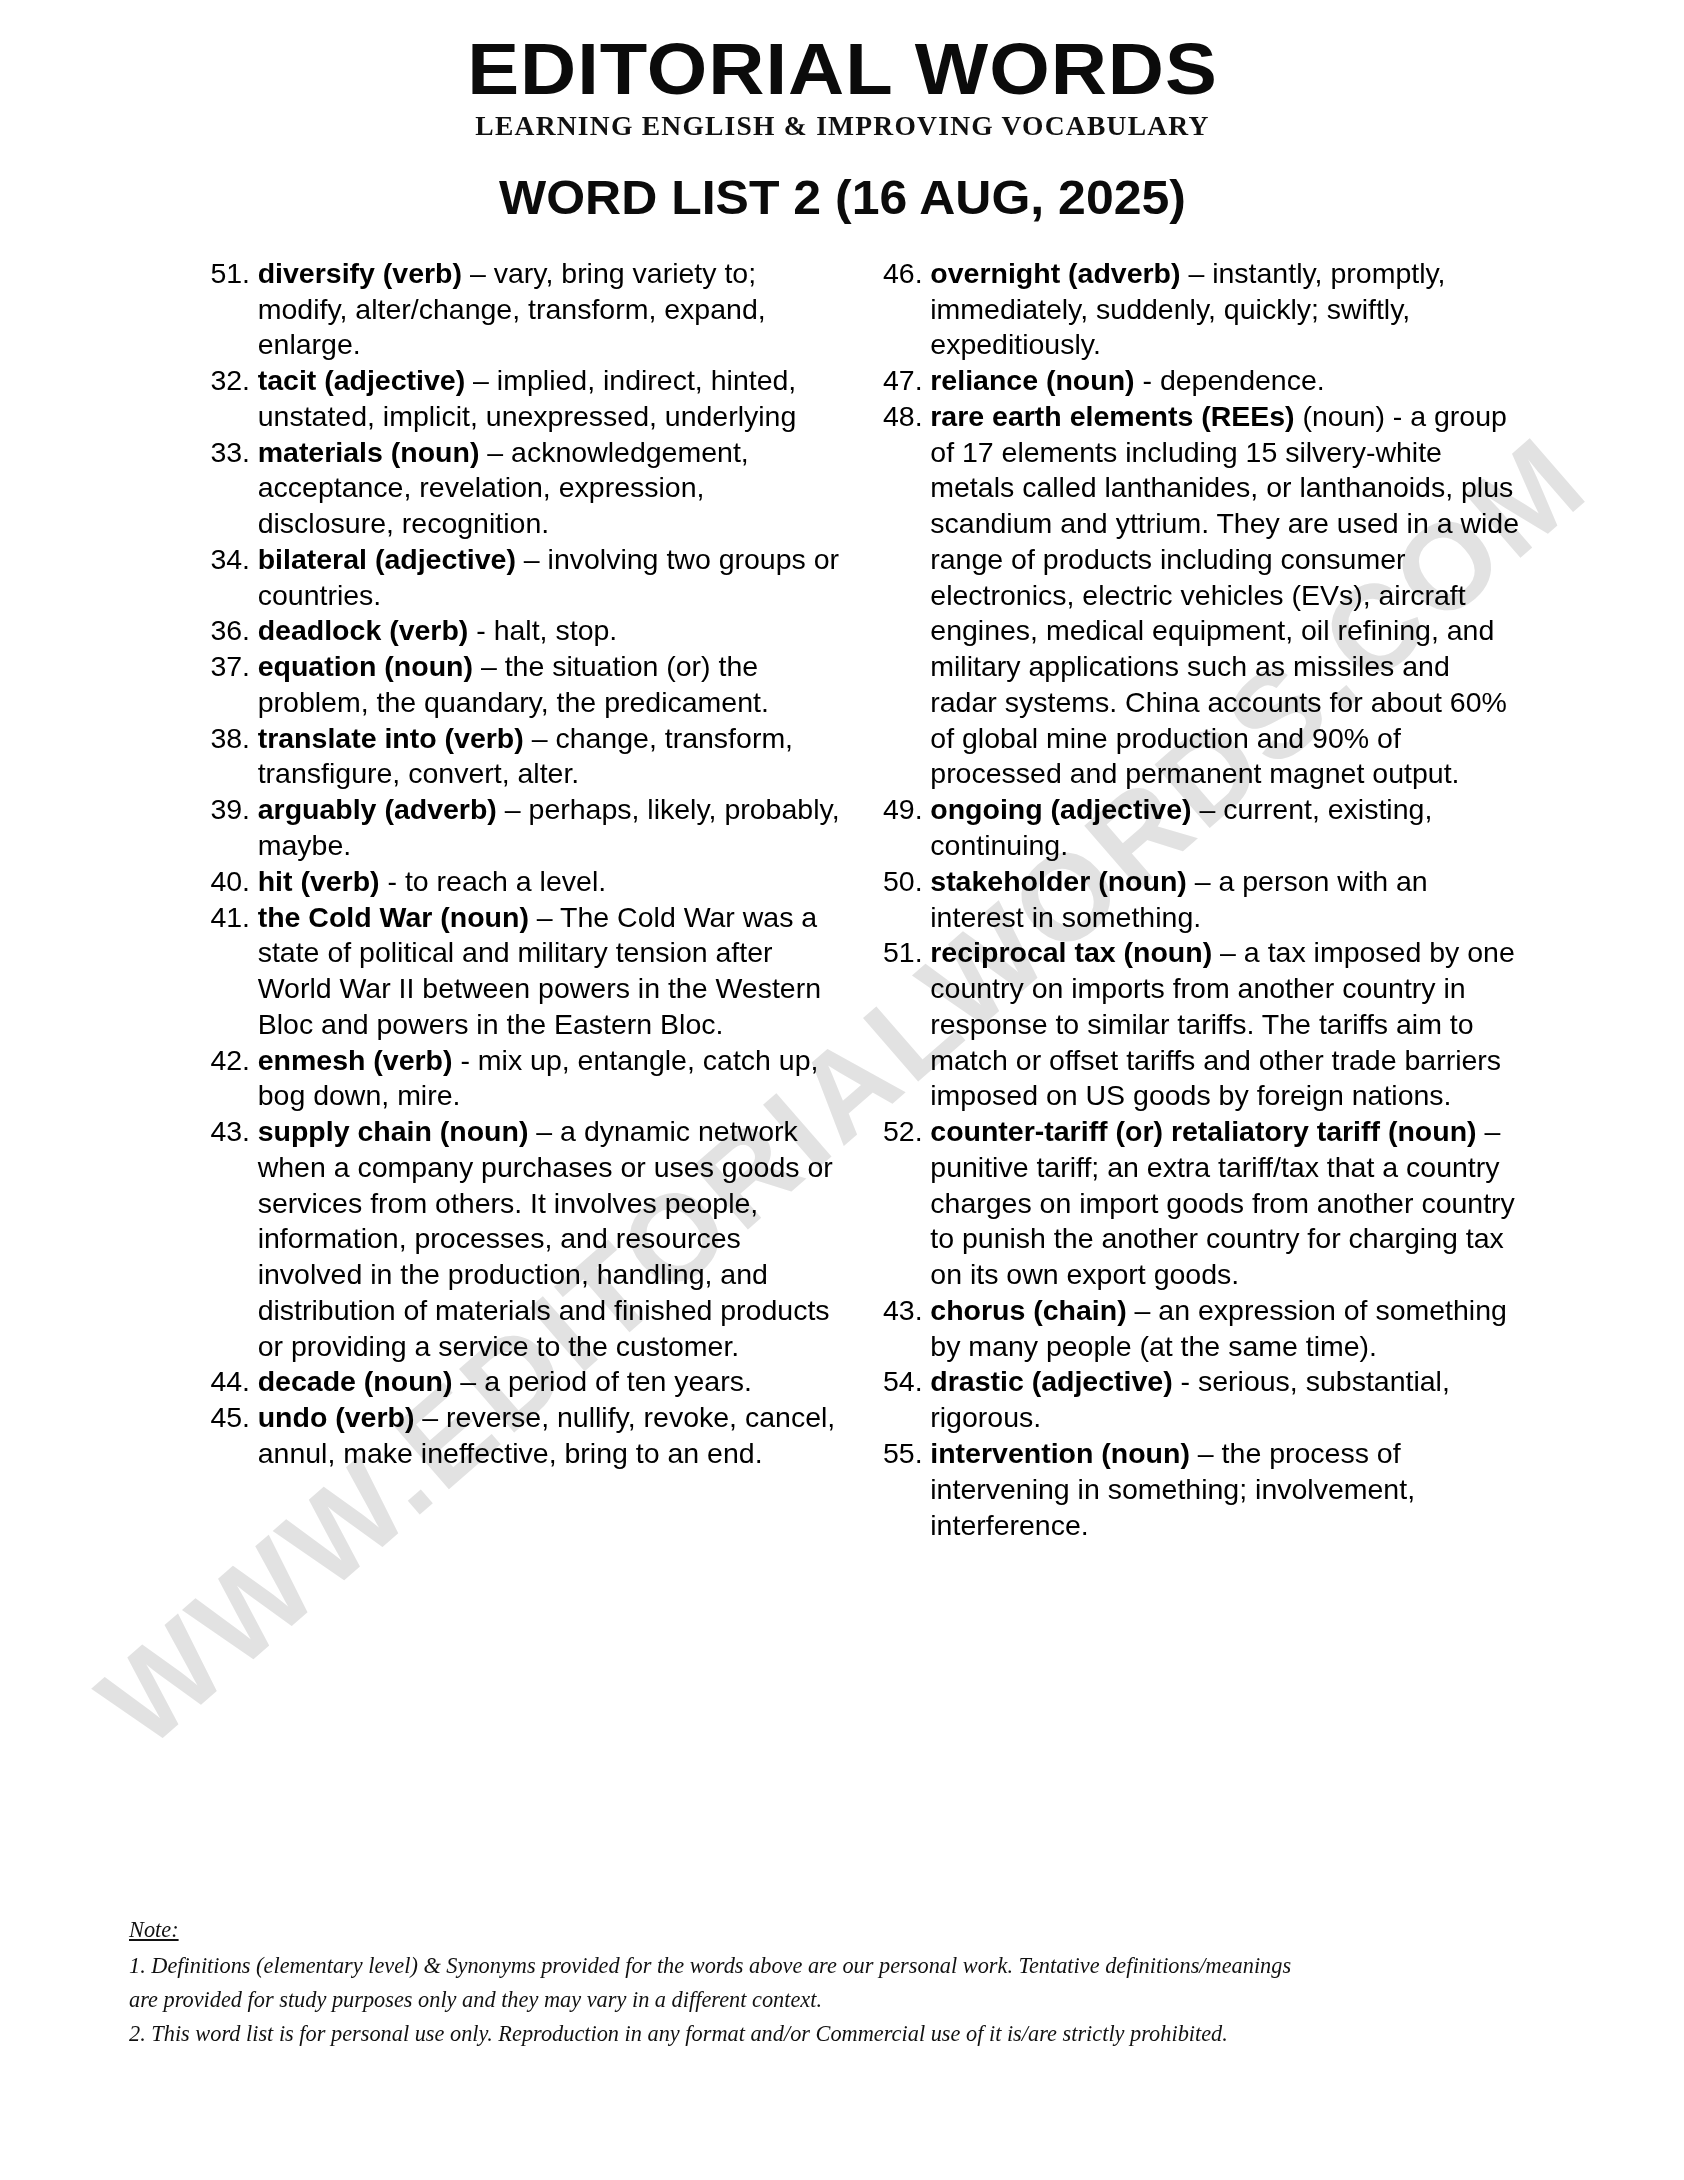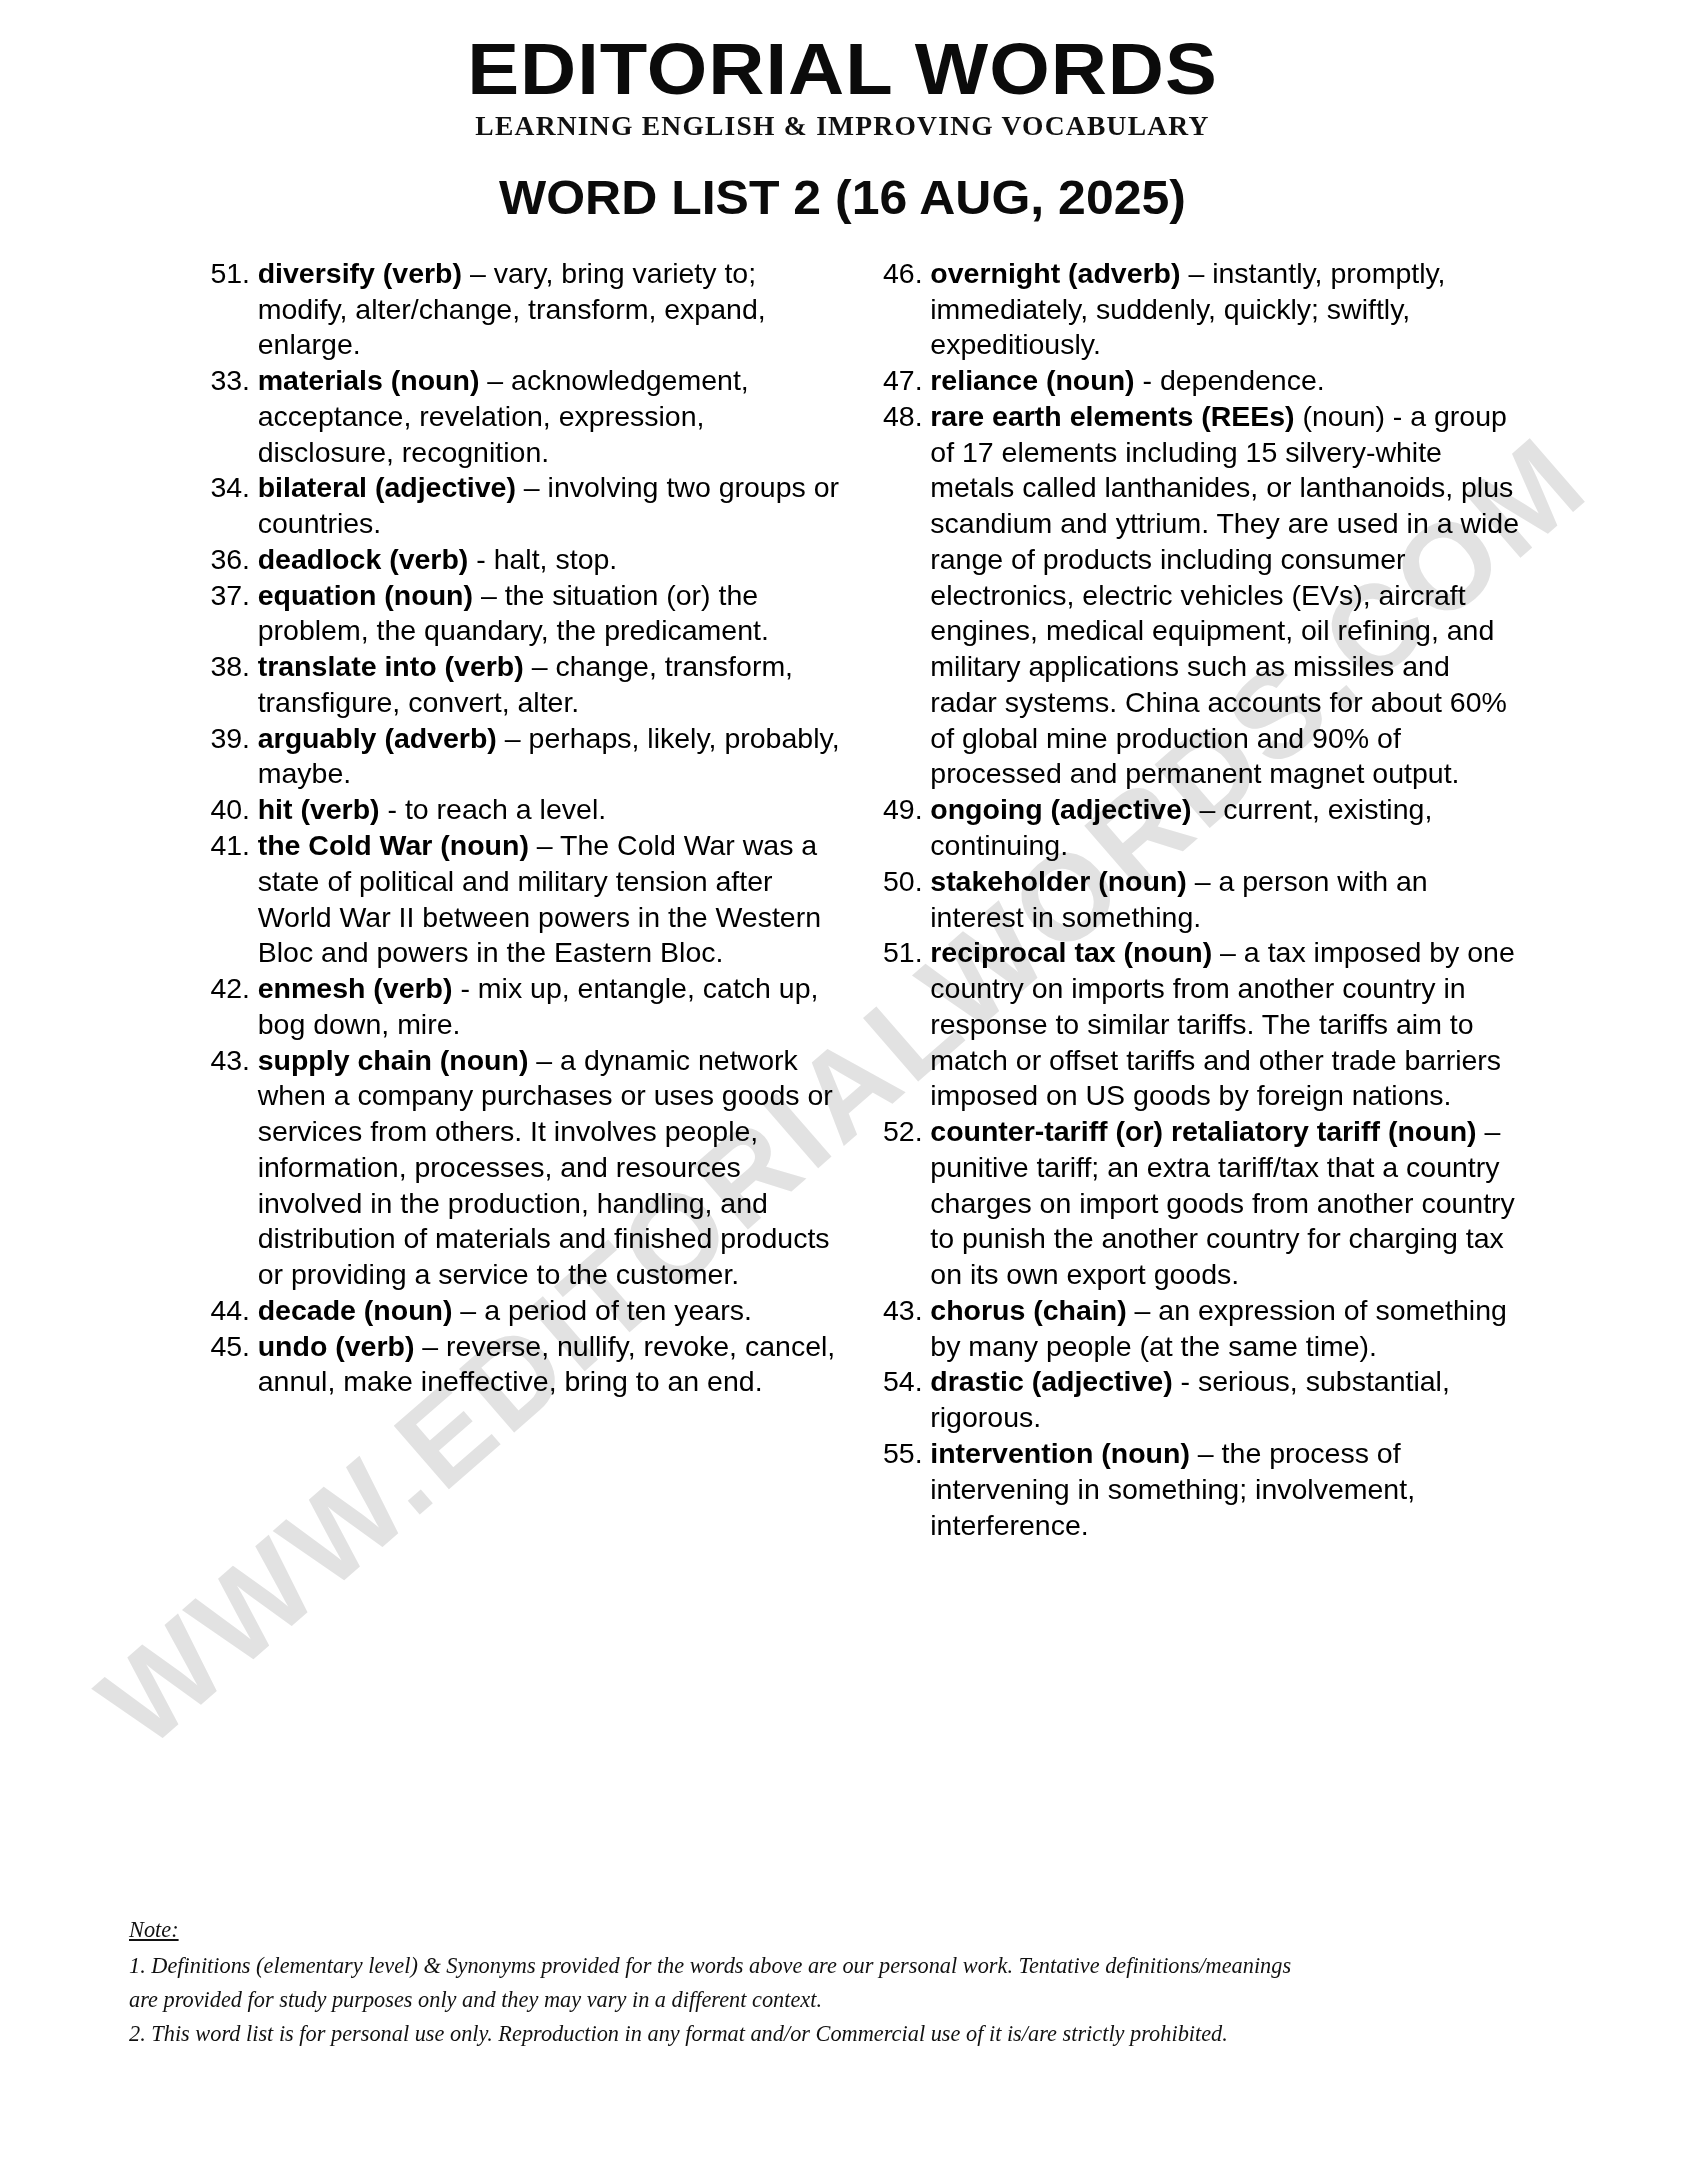--- a/index.html
+++ b/index.html
@@ -155,20 +155,24 @@
   </div>
 
   <div class="columns">
     <div class="col">
       <ol id="left-list">
           <li class="entry">
             <span class="entry-num">51.</span>
             <span class="entry-body"><span class="entry-head">diversify (verb)</span><span class="entry-def"> – vary, bring variety to; modify, alter/change, transform, expand, enlarge.</span></span>
           </li>
           <li class="entry">
+            <span class="entry-num">32.</span>
+            <span class="entry-body"><span class="entry-head">tacit (adjective)</span><span class="entry-def"> – implied, indirect, hinted, unstated, implicit, unexpressed, underlying</span></span>
+          </li>
+          <li class="entry">
             <span class="entry-num">33.</span>
             <span class="entry-body"><span class="entry-head">materials (noun)</span><span class="entry-def"> – acknowledgement, acceptance, revelation, expression, disclosure, recognition.</span></span>
           </li>
           <li class="entry">
             <span class="entry-num">34.</span>
             <span class="entry-body"><span class="entry-head">bilateral (adjective)</span><span class="entry-def"> – involving two groups or countries.</span></span>
           </li>
           <li class="entry">
             <span class="entry-num">36.</span>
             <span class="entry-body"><span class="entry-head">deadlock (verb)</span><span class="entry-def"> - halt, stop.</span></span>

